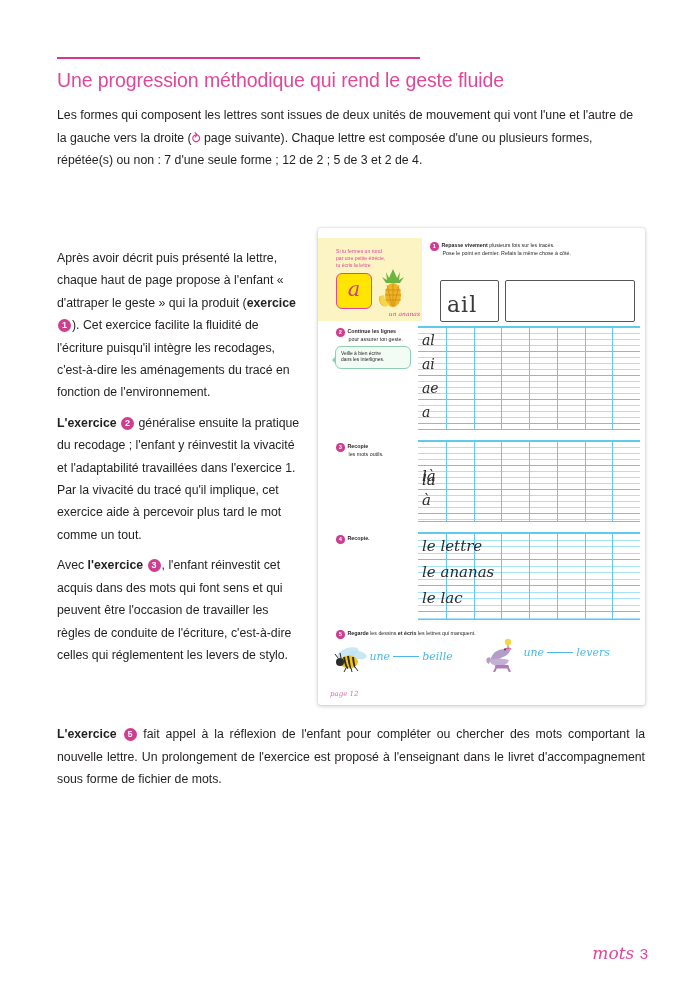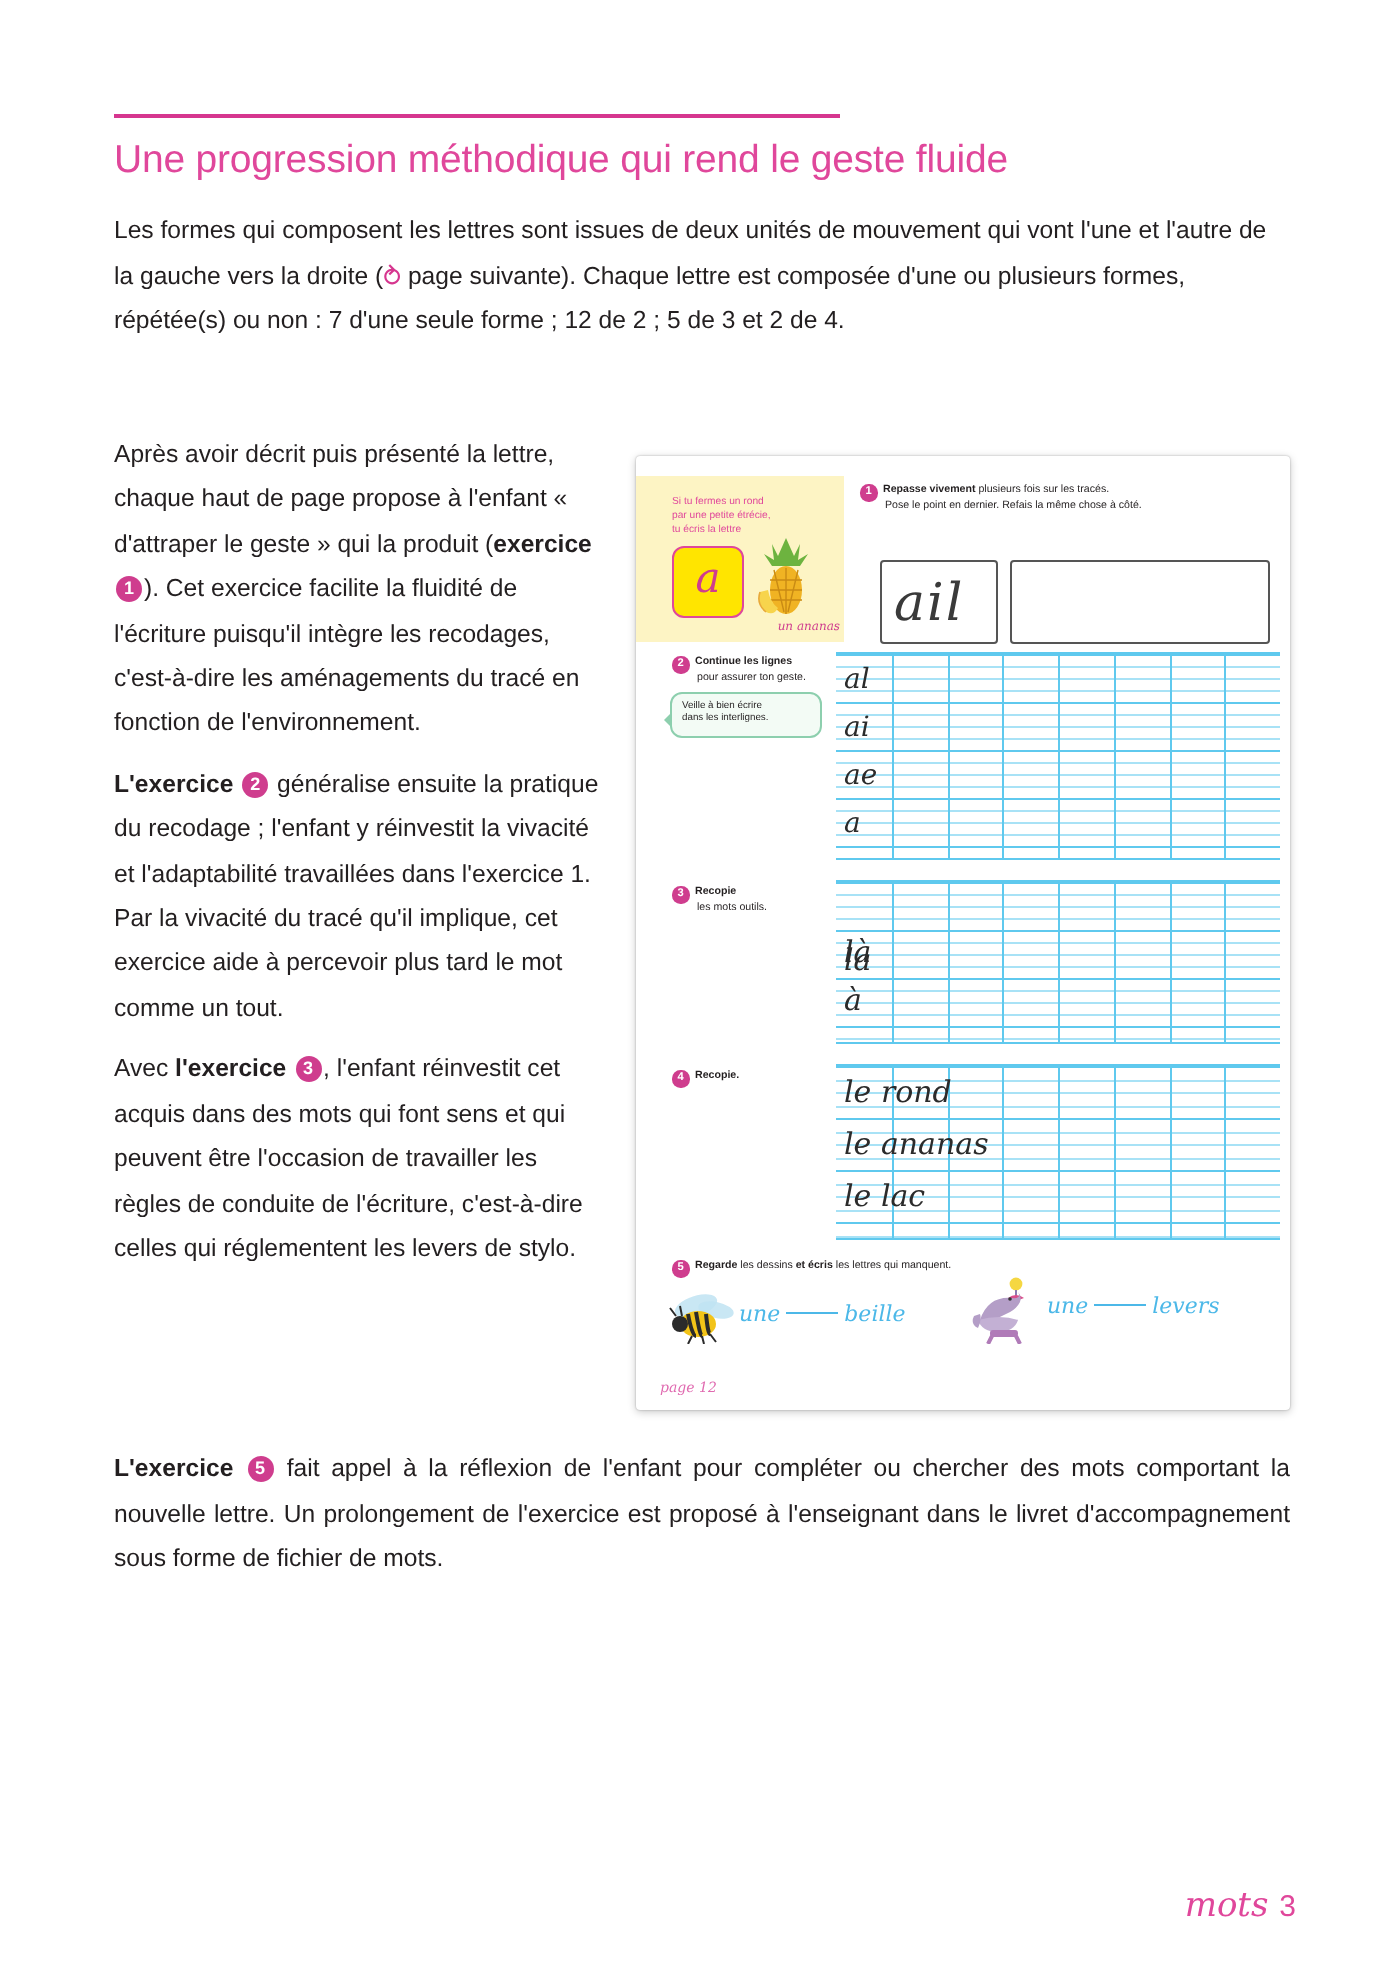--- a/index.html
+++ b/index.html
@@ -55,21 +55,21 @@
     display: inline-block;
     color: #d6368f;
     font-size: 13px;
     transform: translateY(1px);
   }
 
   
   .left-col {
     position: absolute;
     left: 57px;
-    top: 216px;
+    top: 247px;
     width: 245px;
     font-size: 12.3px;
     line-height: 22.4px;
   }
   .left-col p {
     margin: 0 0 8px 0;
   }
   .left-col p:last-child { margin-bottom: 0; }
 
   .num {
@@ -209,22 +209,21 @@
   .trace-box {
     position: absolute;
     border: 0.9px solid #555;
     border-radius: 2px;
     background: #fff;
   }
   .trace-box .cursive {
     position: absolute;
     left: 6px; bottom: 4px;
     font-family: "DejaVu Serif", serif;
-    font-style: italic;
-    font-size: 26px;
+    font-size: 22px;
     color: #3a3a3a;
     letter-spacing: 1px;
   }
 
   
   .grid {
     position: absolute;
     background: #fff;
     border-top: 0.8px solid #5fc9ee;
     border-bottom: 0.8px solid #5fc9ee;
@@ -444,21 +443,21 @@
         <div class="hline" style="top: 71.5px;"></div>
         <div class="hline hmain" style="top: 78px;"></div>
         <div class="hline" style="top: 84.5px;"></div>
         <div class="vline" style="left: 27.75px;"></div>
         <div class="vline" style="left: 55.5px;"></div>
         <div class="vline" style="left: 83.25px;"></div>
         <div class="vline" style="left: 111px;"></div>
         <div class="vline" style="left: 138.75px;"></div>
         <div class="vline" style="left: 166.5px;"></div>
         <div class="vline" style="left: 194.25px;"></div>
-        <div class="word" style="font-size: 15px; left: 4px; top: 4px;">le rond</div>
+        <div class="word" style="font-size: 15px; left: 4px; top: 4px;">le lettre</div>
         <div class="word" style="font-size: 15px; left: 4px; top: 30px;">le ananas</div>
         <div class="word" style="font-size: 15px; left: 4px; top: 56px;">le lac</div>
       </div>
 
     <div class="ex-head" style="left:18px; top:402px; width:290px;">
       <div class="ex-bullet">5</div>
       <div class="ex-txt">
         <b>Regarde</b><span> les dessins </span><b>et écris</b><span> les lettres qui manquent.</span>
       </div>
     </div>

